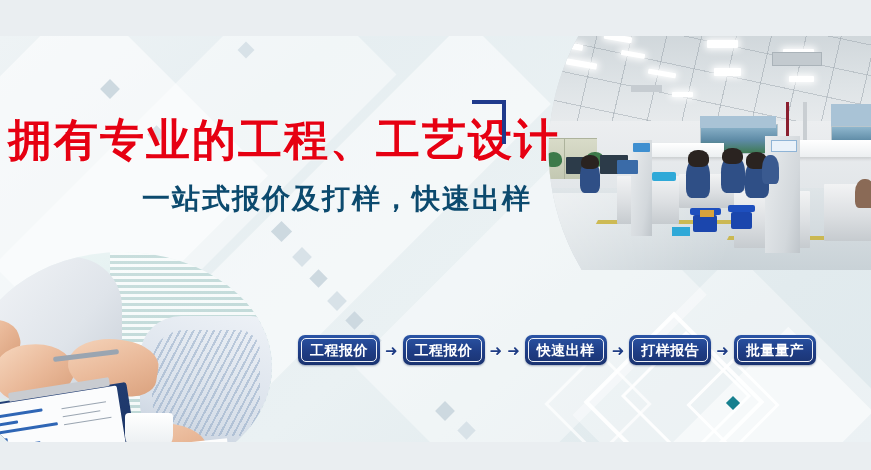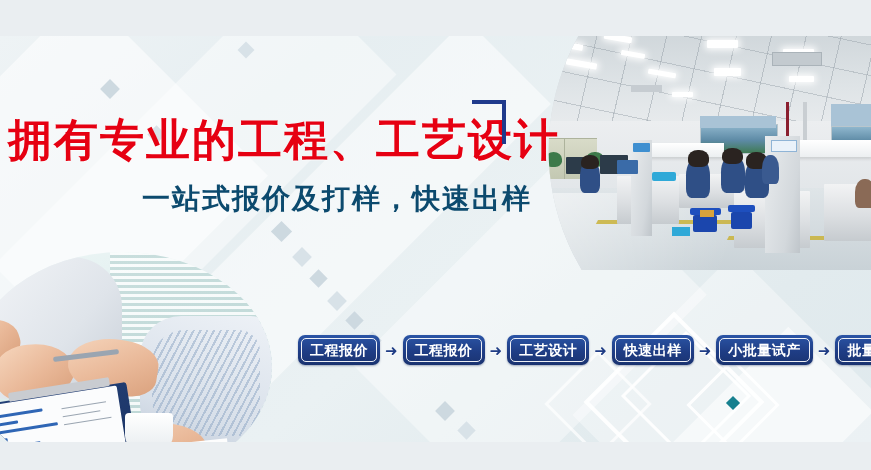--- a/index.html
+++ b/index.html
@@ -296,30 +296,27 @@
 
   <div class="flow" id="flow">
       <div class="badge">
         <div class="badge-inner">工程报价</div>
       </div>
       <div class="arrow">➜</div>
       <div class="badge">
         <div class="badge-inner">工程报价</div>
       </div>
       <div class="arrow">➜</div>
-      <div class="badge">
-        <div class="badge-inner">工艺设计</div>
-      </div>
       <div class="arrow">➜</div>
       <div class="badge">
         <div class="badge-inner">快速出样</div>
       </div>
       <div class="arrow">➜</div>
       <div class="badge">
-        <div class="badge-inner">小批量试产</div>
+        <div class="badge-inner">打样报告</div>
       </div>
       <div class="arrow">➜</div>
       <div class="badge">
         <div class="badge-inner">批量量产</div>
       </div>
     </div>
 
 </div>
 
 </body></html>

